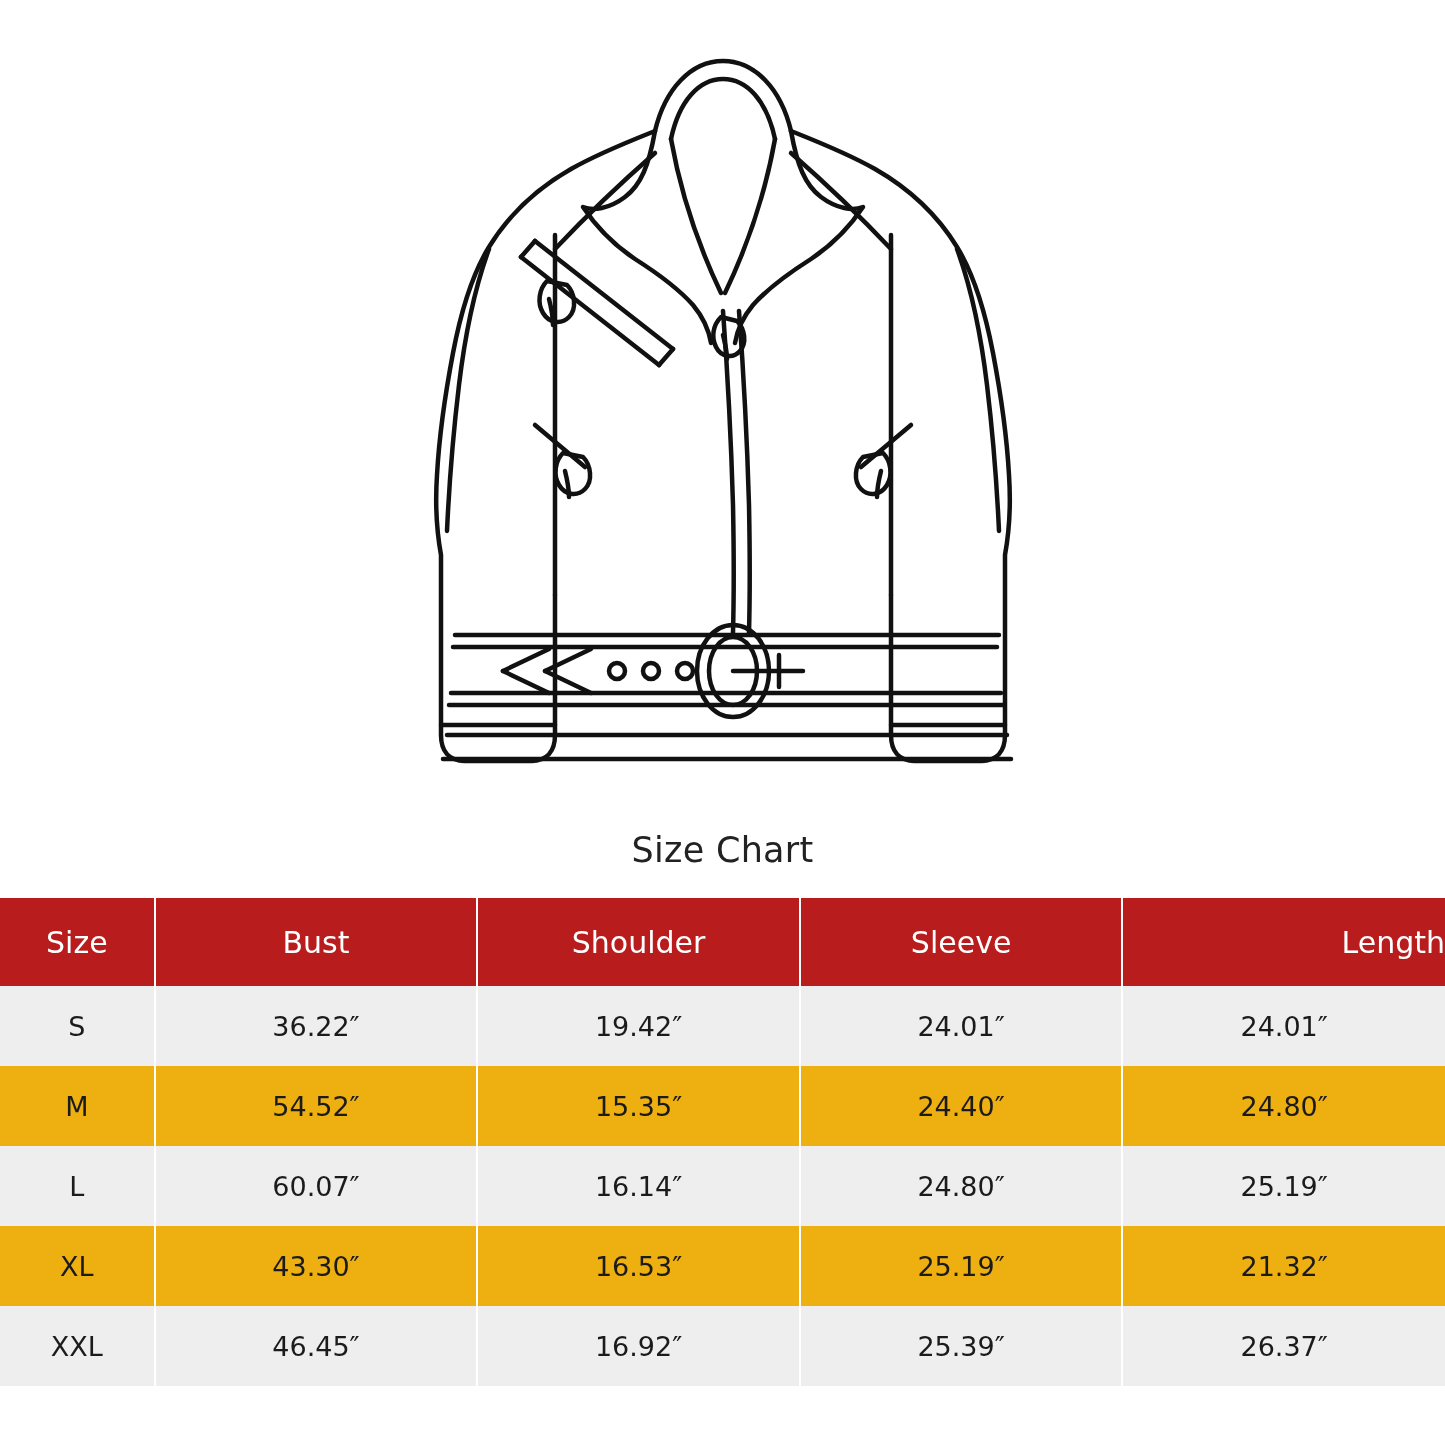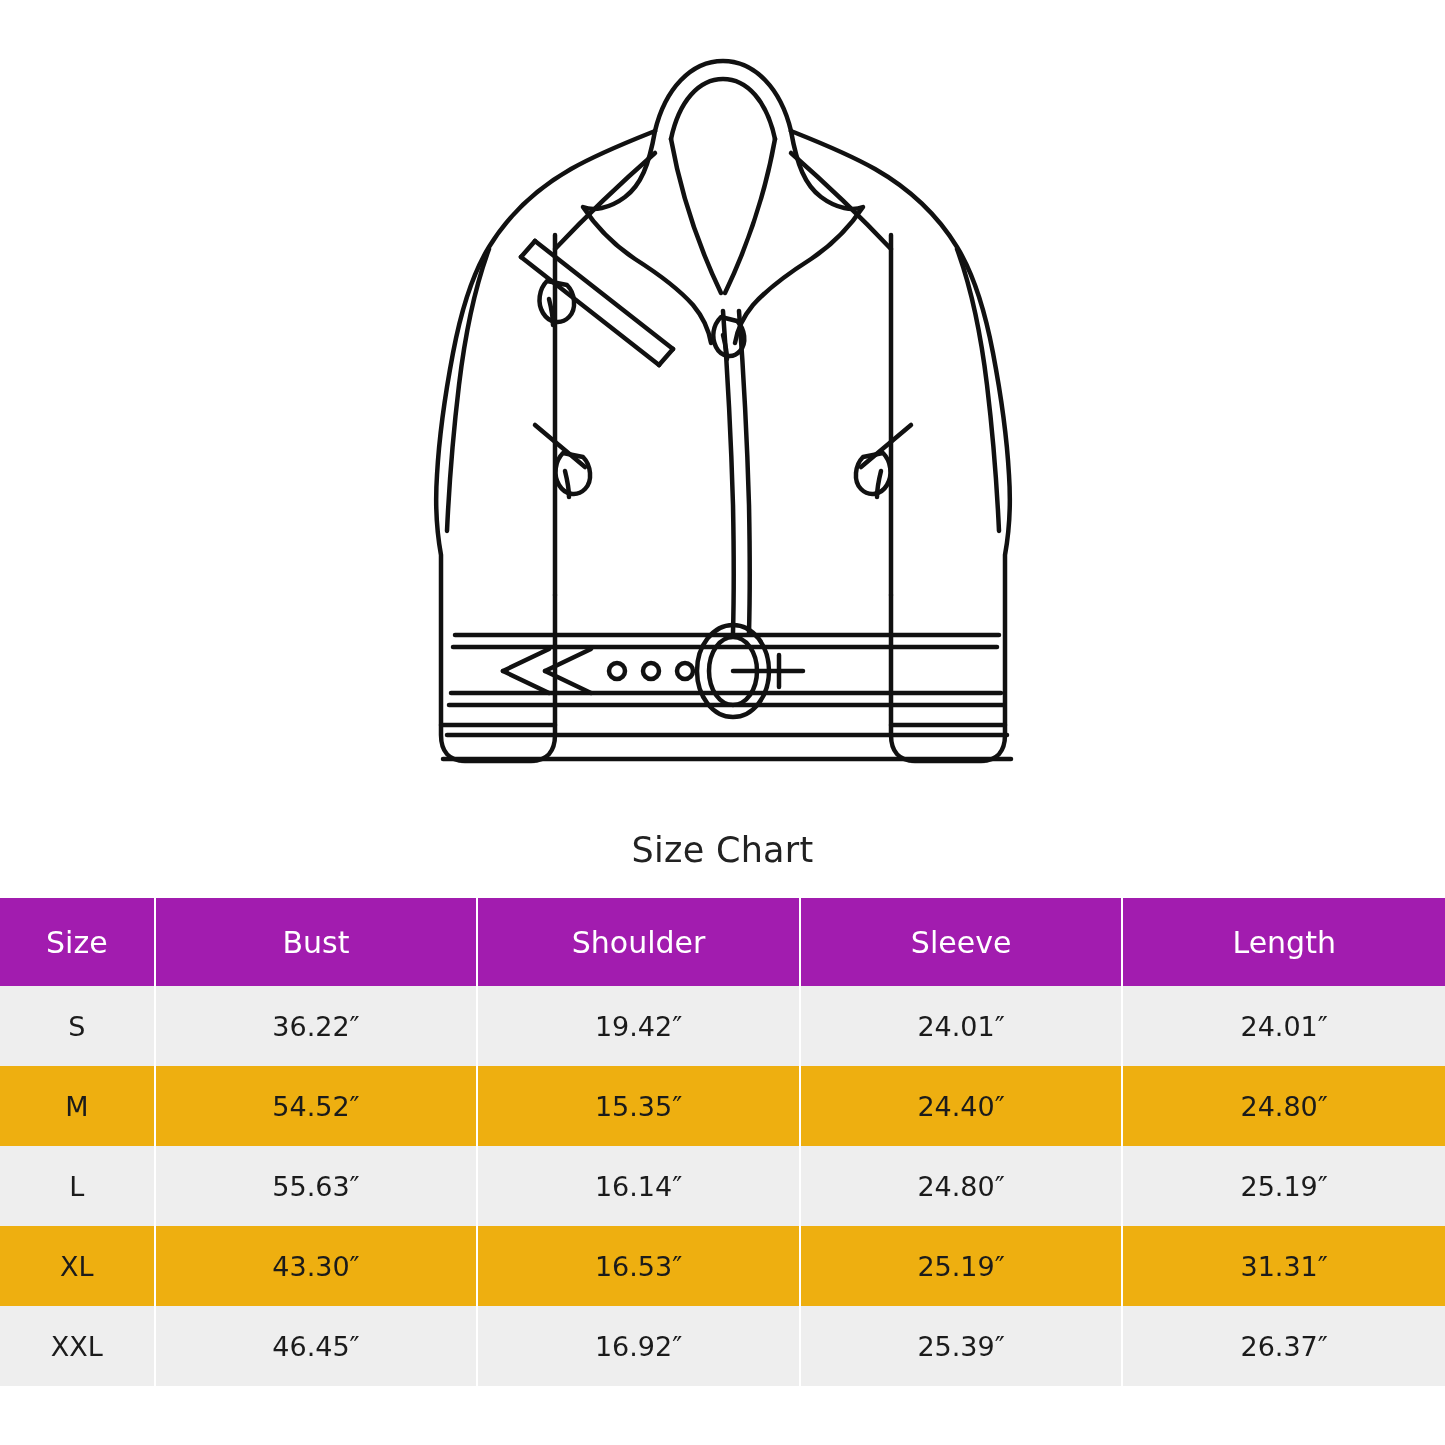--- a/index.html
+++ b/index.html
@@ -46,29 +46,29 @@
     width: 100%;
     border-collapse: collapse;
     table-layout: fixed;
     font-size: 26px;
     color: #1b1b1b;
   }
   .size-table col.c-size   { width: 10.7%; }
   .size-table col.c-col    { width: 22.3%; }
 
   .size-table thead th {
-    background: #a21caf;
+    background: #b91c1c;
     color: #ffffff;
     font-weight: 400;
     font-size: 30px;
     height: 88px;
     text-align: center;
     border-right: 2px solid #ffffff;
   }
-  .size-table thead th:last-child { border-right: none; }
+  .size-table thead th:last-child { border-right: none; text-align: right; }
 
   .size-table tbody td {
     height: 80px;
     text-align: center;
     border-right: 2px solid #ffffff;
     font-size: 27px;
     font-weight: 400;
     vertical-align: middle;
   }
   .size-table tbody td:last-child { border-right: none; }
@@ -196,31 +196,31 @@
       </tr>
       <tr class="odd">
         <td>M</td>
         <td>54.52″</td>
         <td>15.35″</td>
         <td>24.40″</td>
         <td>24.80″</td>
       </tr>
       <tr class="even">
         <td>L</td>
-        <td>55.63″</td>
+        <td>60.07″</td>
         <td>16.14″</td>
         <td>24.80″</td>
         <td>25.19″</td>
       </tr>
       <tr class="odd">
         <td>XL</td>
         <td>43.30″</td>
         <td>16.53″</td>
         <td>25.19″</td>
-        <td>31.31″</td>
+        <td>21.32″</td>
       </tr>
       <tr class="even">
         <td>XXL</td>
         <td>46.45″</td>
         <td>16.92″</td>
         <td>25.39″</td>
         <td>26.37″</td>
       </tr>
     </tbody>
   </table>

